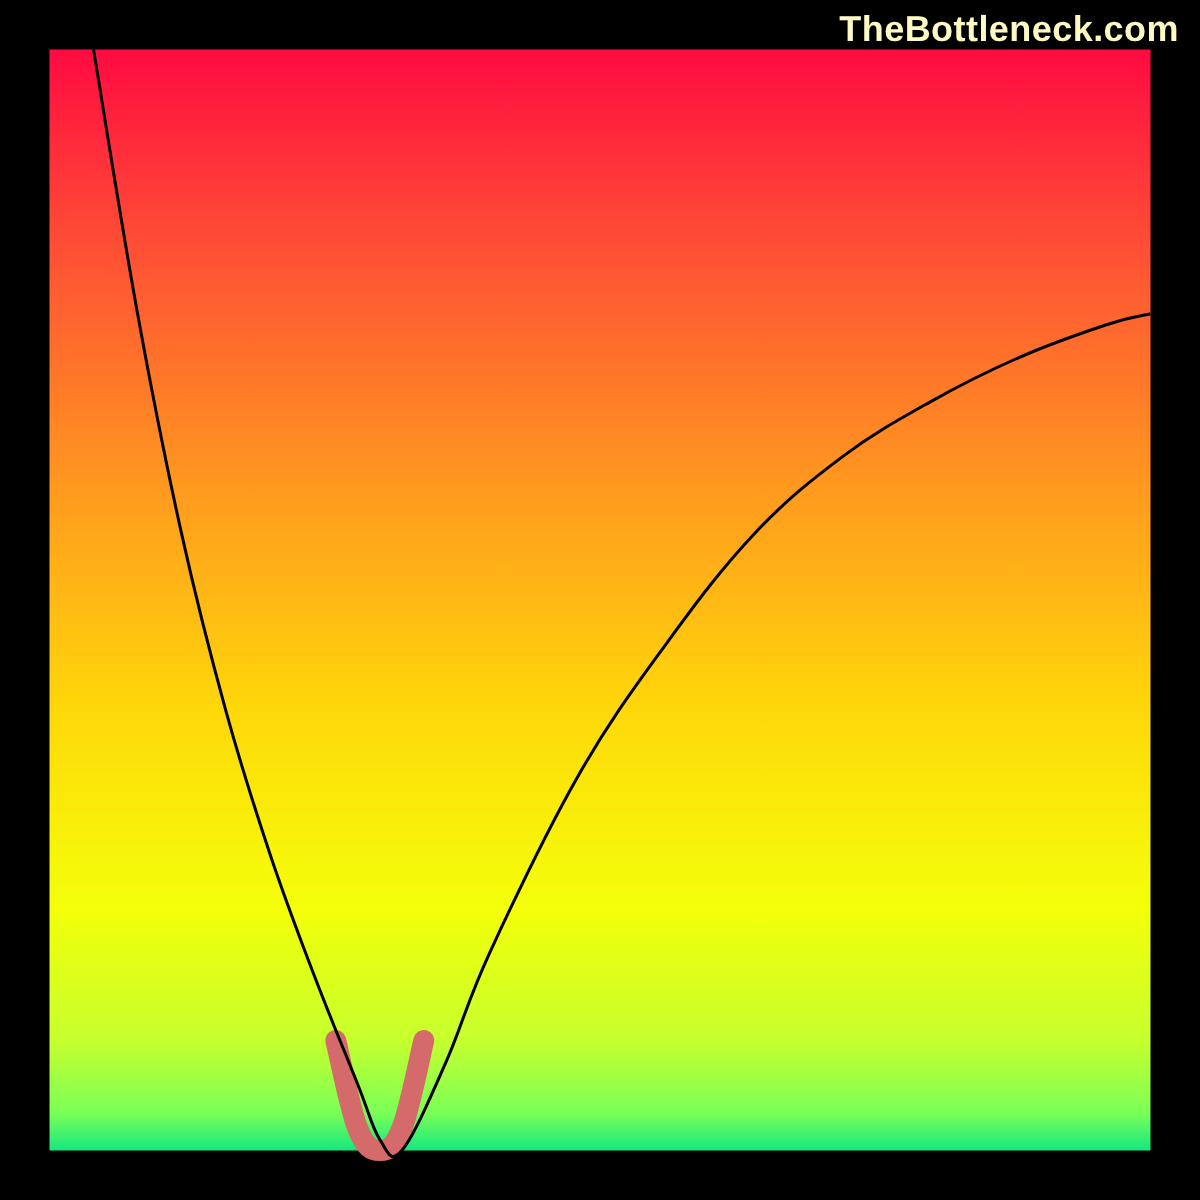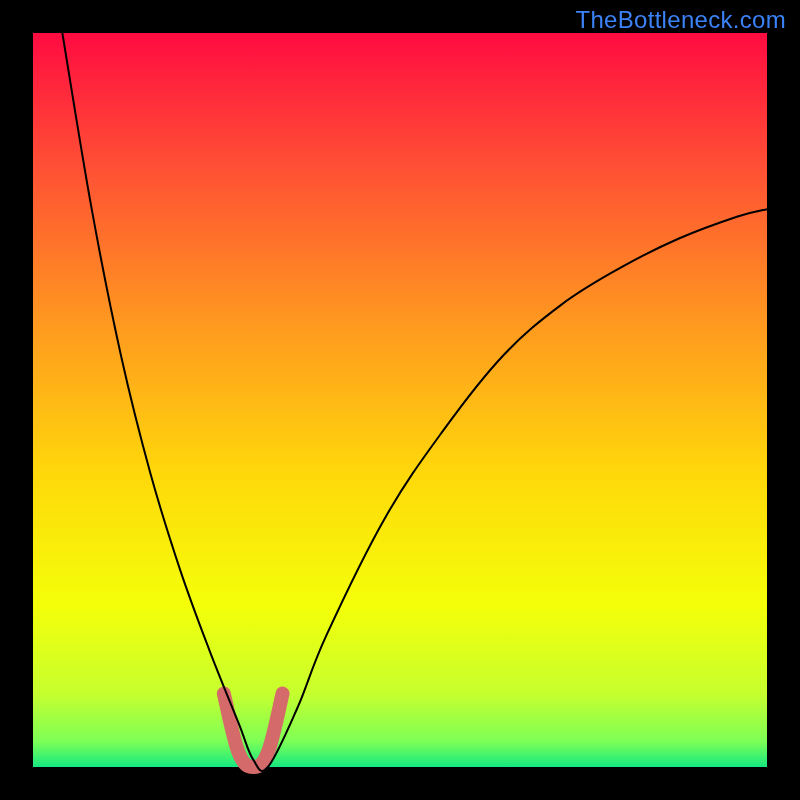--- a/index.html
+++ b/index.html
@@ -15,23 +15,23 @@
     position: absolute;
     top: 0; left: 0;
     width: 800px;
     height: 800px;
     background: #000;
   }
   .watermark {
     position: absolute;
     top: 6px;
     right: 14px;
-    color: #3b82f6;
+    color: #fef9c3;
     font-size: 24px;
-    font-weight: 400;
+    font-weight: 700;
     letter-spacing: 0.3px;
     user-select: none;
     z-index: 10;
   }
   svg {
     position: absolute;
     top: 0; left: 0;
   }
 </style>
 </head>

